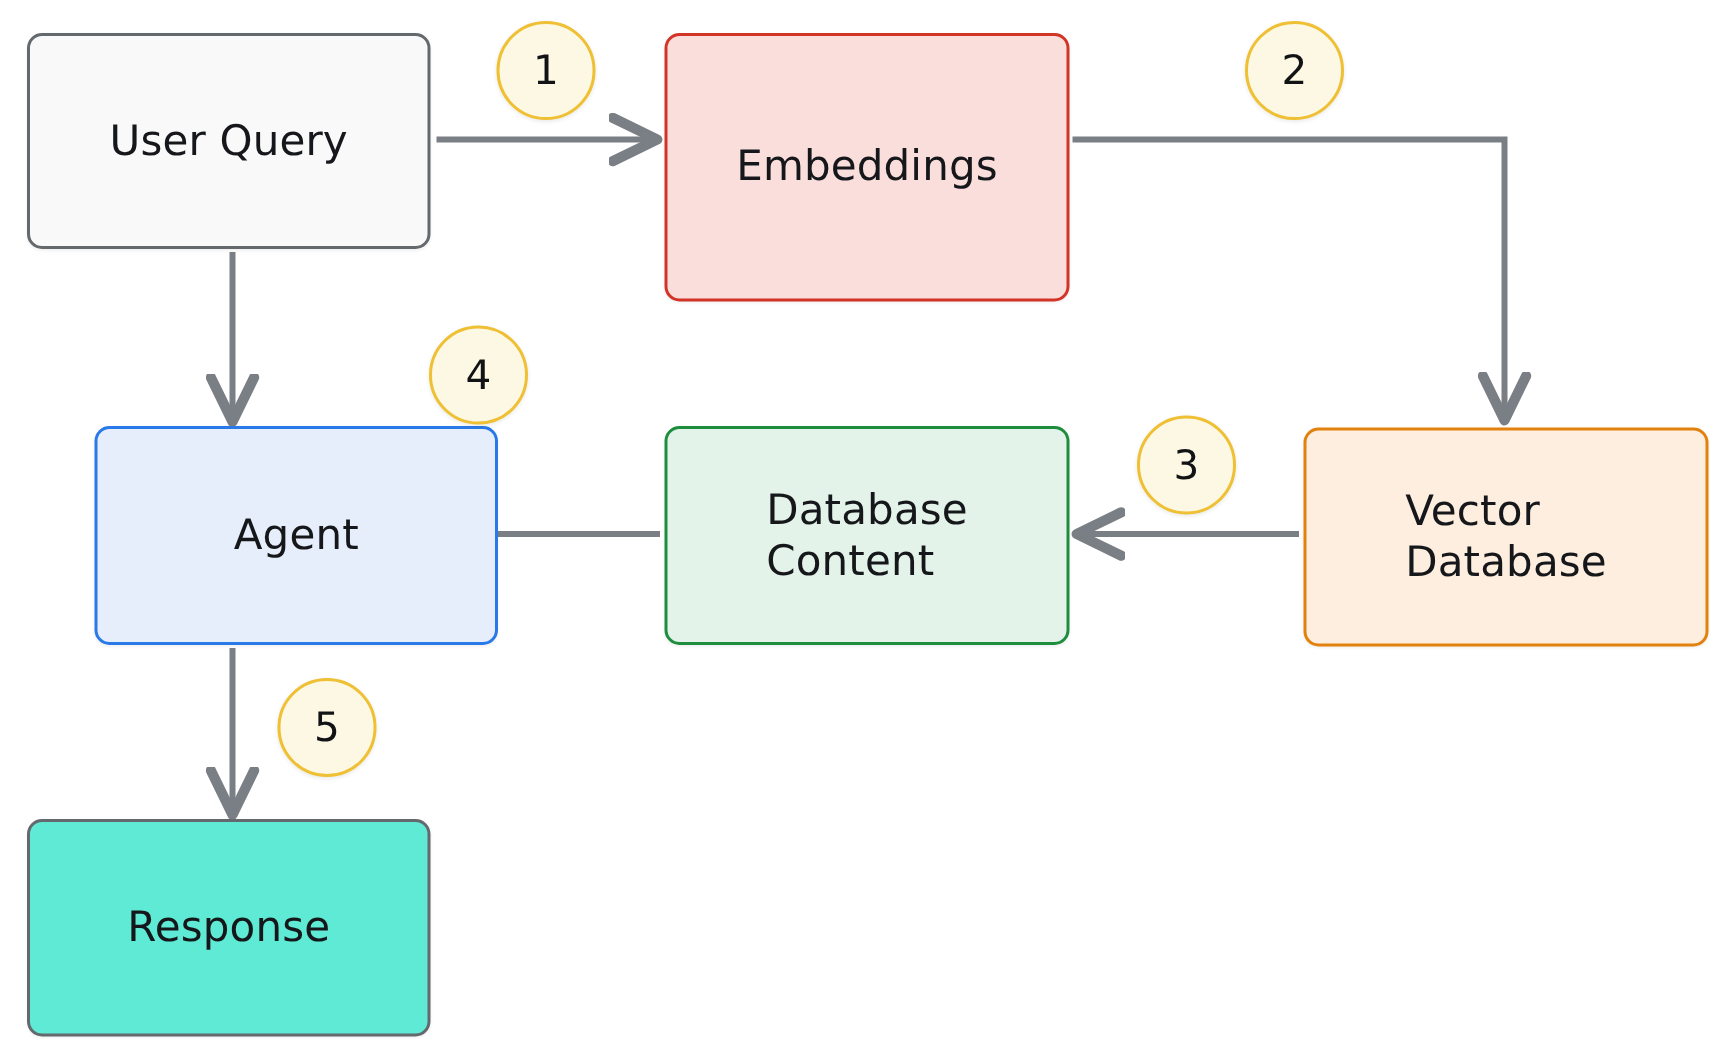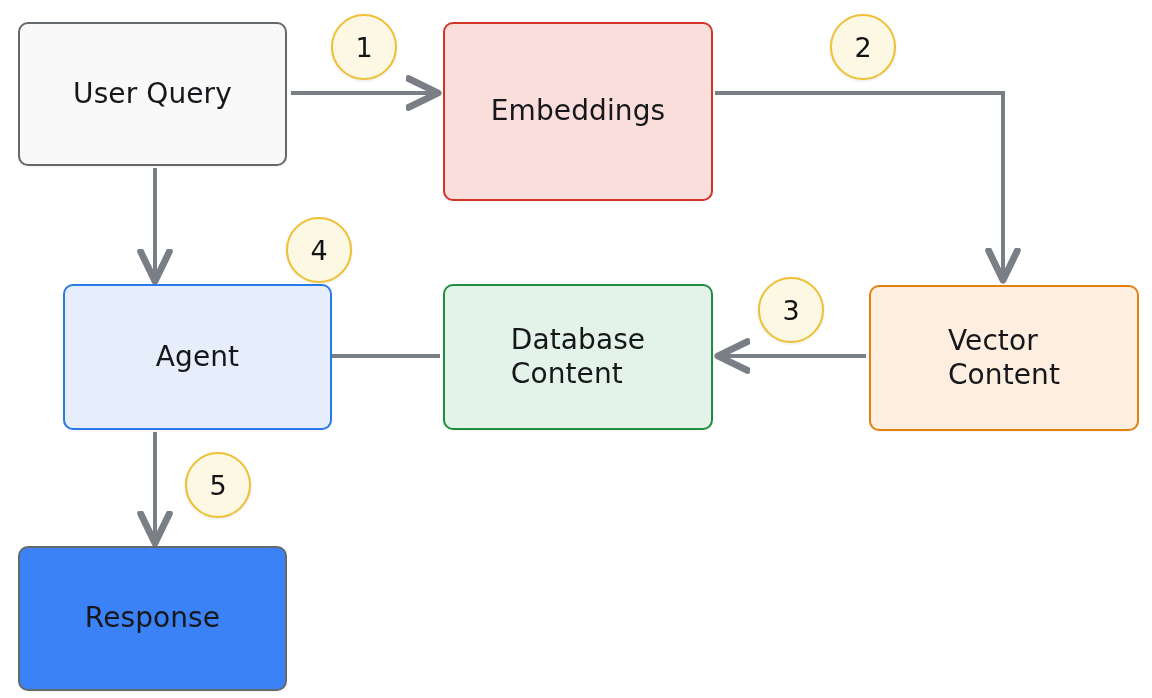--- a/index.html
+++ b/index.html
@@ -73,25 +73,25 @@
         <path d="M 440 356 L 295 356"></path>
         <path d="M 155 168 L 155 278"></path>
         <path d="M 155 432 L 155 540"></path>
       </g>
   </svg>
 
   <div id="nodes-layer">
       <div class="node" style="left: 18px; top: 22px; width: 269px; height: 144px; background: rgb(249, 249, 250); border-color: rgb(100, 105, 110); color: rgb(21, 23, 26);"><span>User Query</span></div>
       <div class="node" style="left: 443px; top: 22px; width: 270px; height: 179px; background: rgb(250, 222, 220); border-color: rgb(210, 53, 39); color: rgb(21, 23, 26);"><span>Embeddings</span></div>
       <div class="node" style="left: 869px; top: 285px; width: 270px; height: 146px; background: rgb(253, 238, 224); border-color: rgb(227, 129, 14); color: rgb(21, 23, 26);"><span>Vector
-Content</span></div>
+Database</span></div>
       <div class="node" style="left: 443px; top: 284px; width: 270px; height: 146px; background: rgb(228, 243, 233); border-color: rgb(30, 142, 62); color: rgb(21, 23, 26);"><span>Database
 Content</span></div>
       <div class="node" style="left: 18px; top: 284px; width: 269px; height: 146px; background: rgb(231, 238, 251); border-color: rgb(41, 121, 232); color: rgb(21, 23, 26); margin-left: 45px;"><span>Agent</span></div>
-      <div class="node" style="left: 18px; top: 546px; width: 269px; height: 145px; background: #3b82f6; border-color: rgb(100, 105, 110); color: rgb(21, 23, 26);"><span>Response</span></div>
+      <div class="node" style="left: 18px; top: 546px; width: 269px; height: 145px; background: #5eead4; border-color: rgb(100, 105, 110); color: rgb(21, 23, 26);"><span>Response</span></div>
     </div>
   <div id="badges-layer">
       <div class="badge" style="left: 331px; top: 14px;">
         <span>1</span>
       </div>
       <div class="badge" style="left: 830px; top: 14px;">
         <span>2</span>
       </div>
       <div class="badge" style="left: 758px; top: 277px;">
         <span>3</span>

